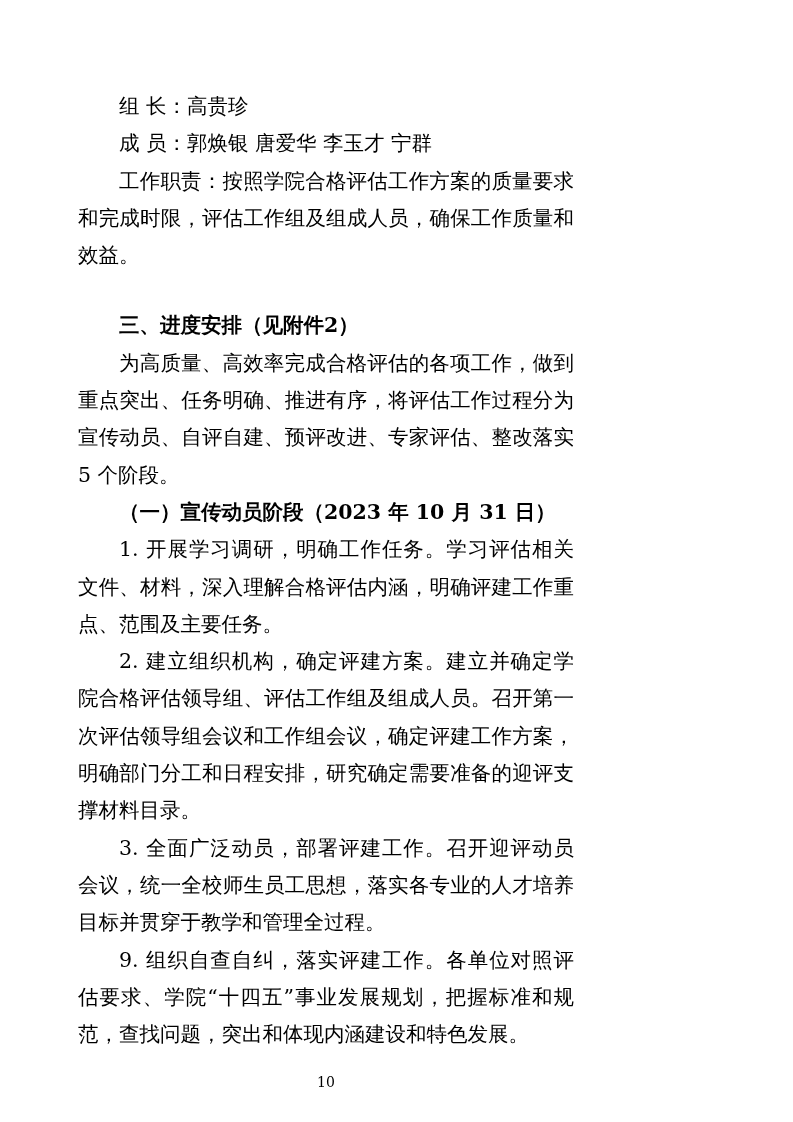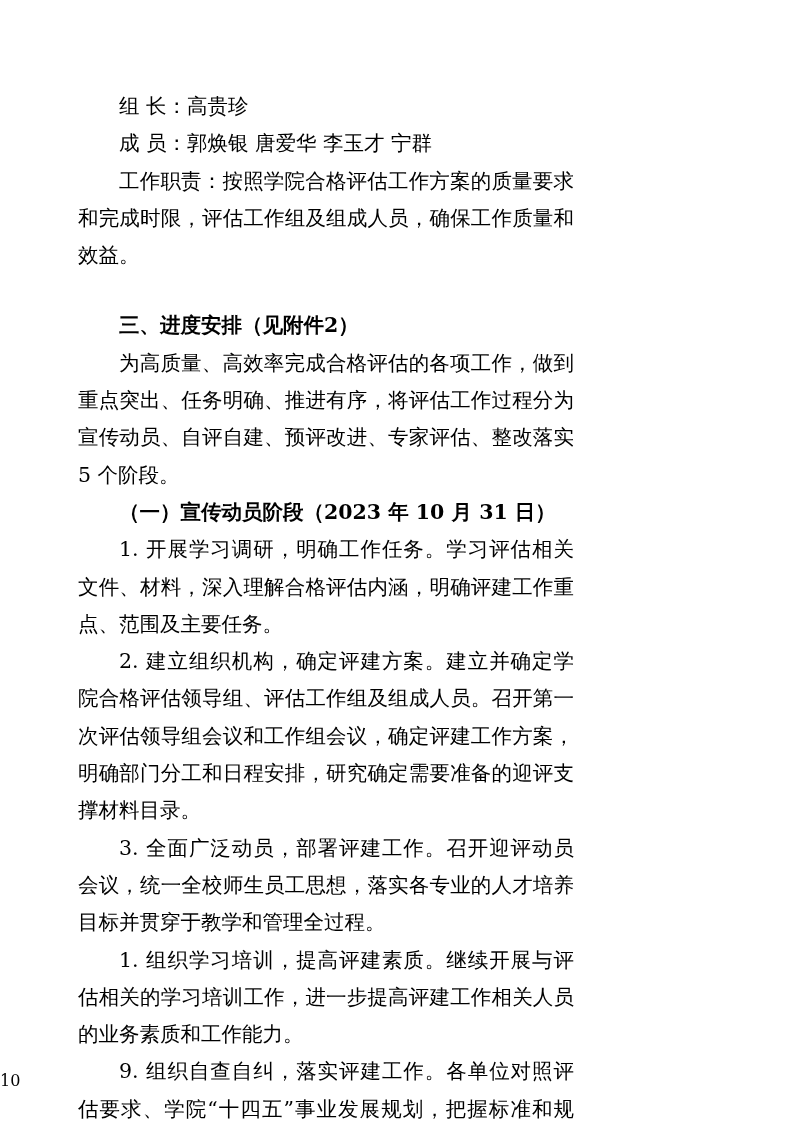--- a/index.html
+++ b/index.html
@@ -45,37 +45,36 @@
     font-weight: bold;
   }
   .roster {
     text-indent: 2em;
   }
   .footer {
     position: absolute;
     left: 0;
     right: 0;
     bottom: 32px;
-    text-align: left;
-    font-size: 16px;
+    text-align: center;
+    font-size: 14px;
     font-family: "DejaVu Serif", "Liberation Serif", serif;
     color: #000000;
   }
 </style>
 </head>
 <body>
 
 <div class="page">
   <div class="doc-body">
     <p class="roster">组 长：高贵珍</p>
     <p class="roster">成 员：郭焕银 唐爱华 李玉才 宁群</p>
     <p class="para">工作职责：按照学院合格评估工作方案的质量要求和完成时限，评估工作组及组成人员，确保工作质量和效益。</p>
     <p class="head-line">三、进度安排（见附件2）</p>
     <p class="para">为高质量、高效率完成合格评估的各项工作，做到重点突出、任务明确、推进有序，将评估工作过程分为宣传动员、自评自建、预评改进、专家评估、整改落实 5 个阶段。</p>
     <p class="sub-head">（一）宣传动员阶段（2023 年 10 月 31 日）</p>
     <p class="para">1. 开展学习调研，明确工作任务。学习评估相关文件、材料，深入理解合格评估内涵，明确评建工作重点、范围及主要任务。</p>
     <p class="para">2. 建立组织机构，确定评建方案。建立并确定学院合格评估领导组、评估工作组及组成人员。召开第一次评估领导组会议和工作组会议，确定评建工作方案，明确部门分工和日程安排，研究确定需要准备的迎评支撑材料目录。</p>
     <p class="para">3. 全面广泛动员，部署评建工作。召开迎评动员会议，统一全校师生员工思想，落实各专业的人才培养目标并贯穿于教学和管理全过程。</p>
-    <p class="para">1. 组织学习培训，提高评建素质。继续开展与评估相关的学习培训工作，进一步提高评建工作相关人员的业务素质和工作能力。</p>
     <p class="para">9. 组织自查自纠，落实评建工作。各单位对照评估要求、学院“十四五”事业发展规划，把握标准和规范，查找问题，突出和体现内涵建设和特色发展。</p>
   </div>
   <div class="footer">10</div>
 </div>
 
 </body></html>

